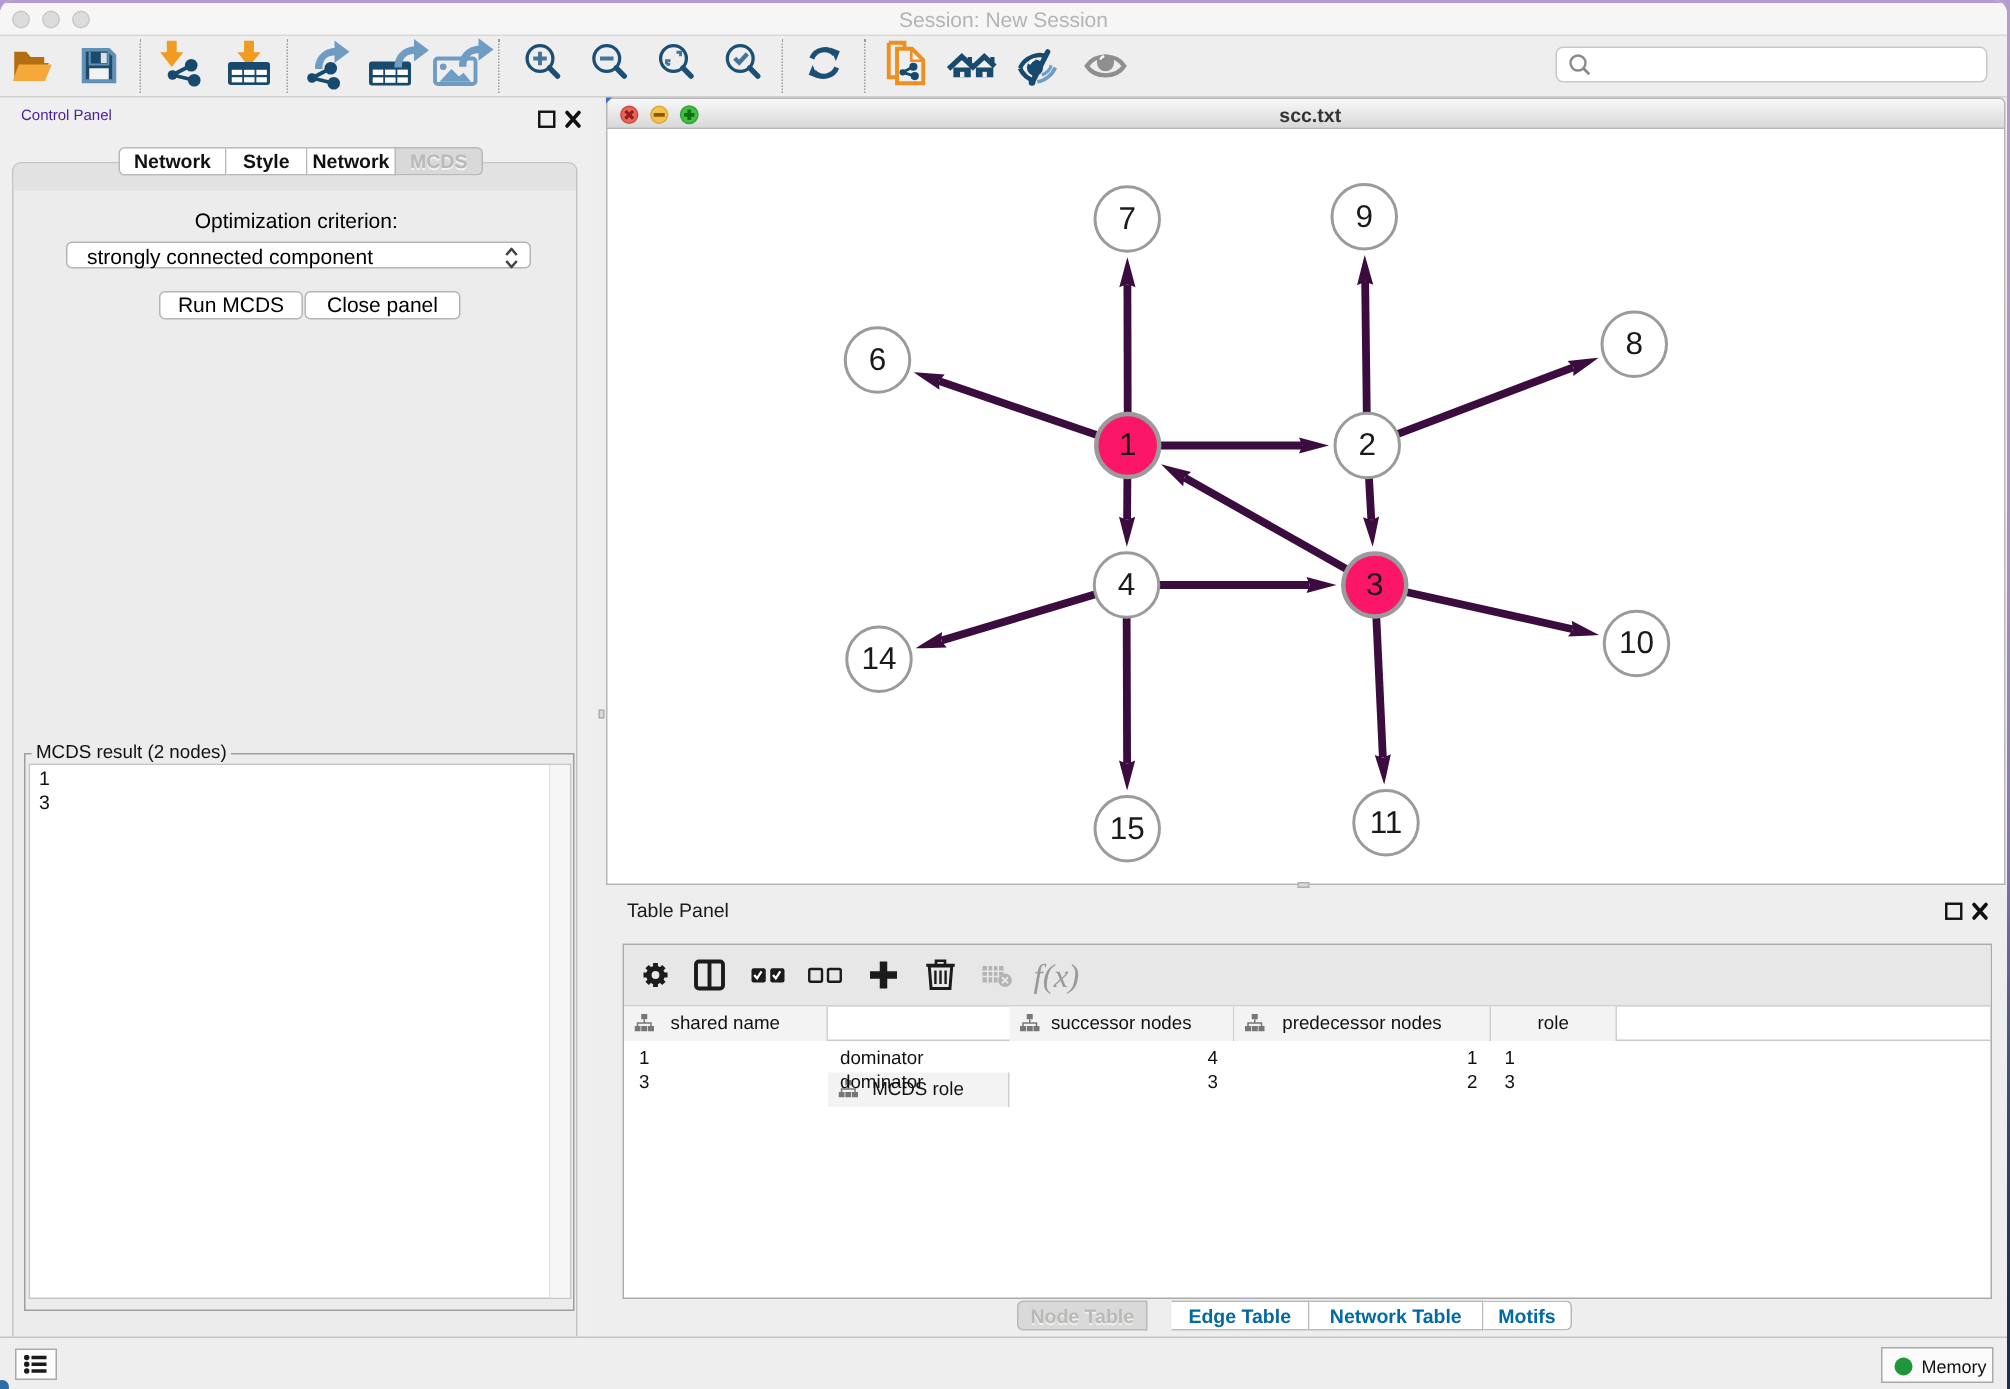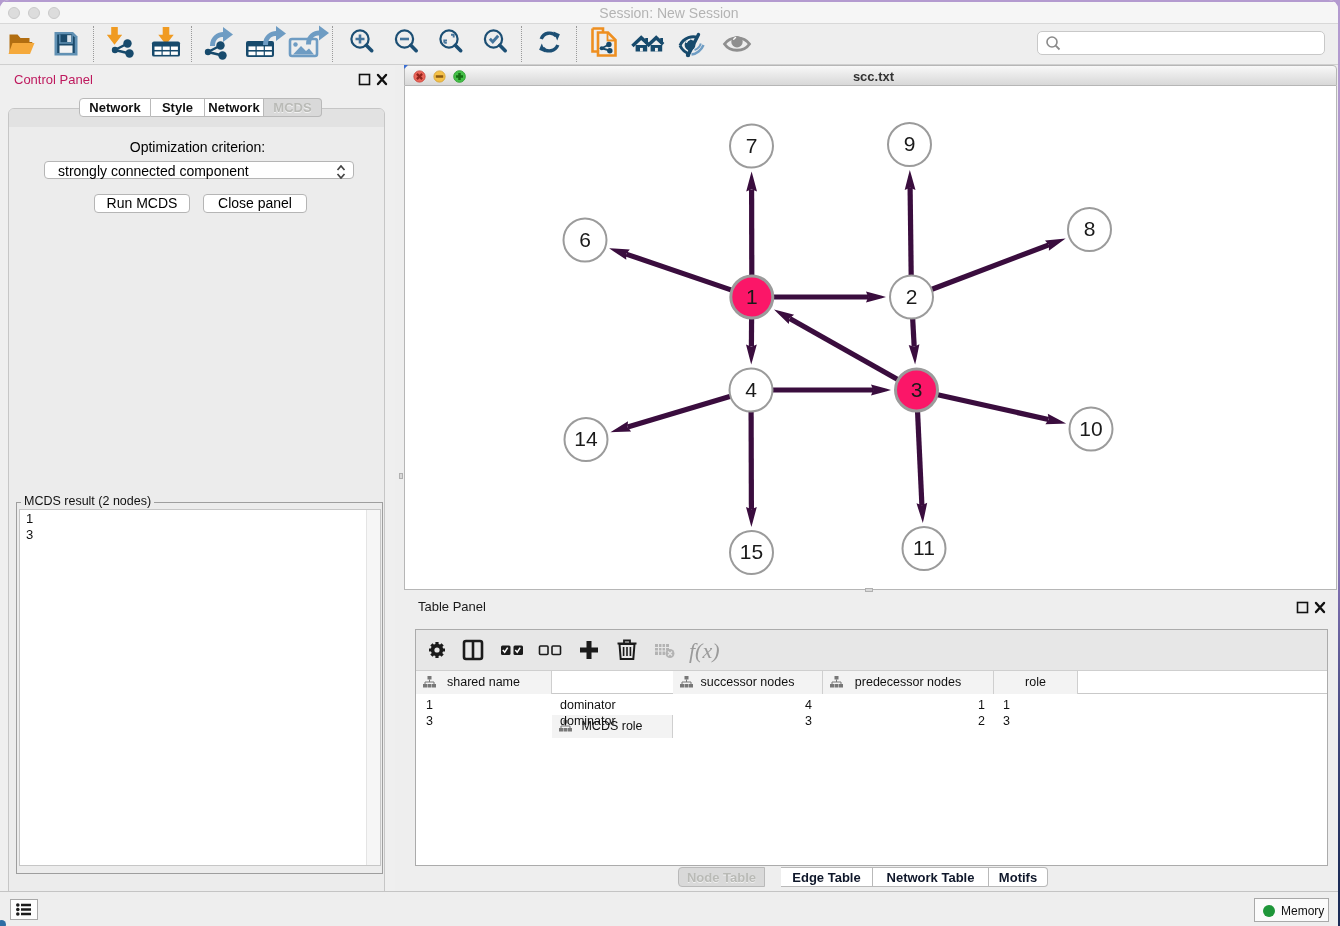--- a/index.html
+++ b/index.html
@@ -9,41 +9,41 @@
 
 #titlebar { position:absolute; left:0; top:2px; width:100%; height:22px; background:#f6f6f6; border-bottom:1px solid #d8d8d8; }
 .tl { position:absolute; top:5px; width:12px; height:12px; border-radius:50%; background:#dcdcdc; border:1px solid #c9c9c9; }
 #title-text { position:absolute; top:3px; width:100%; text-align:center; font-size:14px; color:#b4b4b4; }
 
 #toolbar { position:absolute; left:0; top:24px; width:100%; height:41px; background:#eeeeee; border-bottom:1px solid #cfcfcf; }
 .tsep { position:absolute; top:2px; height:36px; width:0; border-left:1px dotted #9a9a9a; }
 #searchbox { position:absolute; left:1037px; top:7px; width:288px; height:24px; background:#fff; border:1px solid #c8c8c8; border-radius:5px; }
 
 #cpanel { position:absolute; left:0; top:66px; width:395px; height:825px; background:#efefef; }
-#cp-head { position:absolute; left:14px; top:6px; font-size:13px; color:#be185d; }
+#cp-head { position:absolute; left:14px; top:6px; font-size:10px; color:#4c1d95; }
 #cp-tabs { position:absolute; left:79px; top:32px; height:19px; }
 .cptab { position:absolute; top:0; height:19px; background:#fff; border:1px solid #b9b9b9; font-size:13px; font-weight:bold; color:#111; text-align:center; line-height:18px; }
 #cp-inner { position:absolute; left:8px; top:42px; width:377px; height:815px; background:#ececec; border:1px solid #c6c6c6; border-radius:6px; overflow:hidden; }
 
 #netwin { position:absolute; left:404px; top:65px; width:933px; height:526px; }
 #net-titlebar { position:absolute; left:0; top:0; width:100%; height:21px; background:linear-gradient(#f8f8f8,#d8d8d8); border:1px solid #b6b6b6; border-radius:4px 4px 0 0; }
 #net-title { position:absolute; top:3px; width:100%; text-align:center; font-size:13px; font-weight:bold; color:#333; }
 #net-content { position:absolute; left:0; top:21px; width:933px; height:504px; background:#ffffff; border:1px solid #b6b6b6; border-top:none; }
 
 #tpanel { position:absolute; left:398px; top:591px; width:942px; height:300px; background:#eeeeee; }
 #tp-head { position:absolute; left:20px; top:8px; font-size:13px; color:#1a1a1a; }
 #tp-box { position:absolute; left:17px; top:38px; width:913px; height:237px; background:#ffffff; border:1px solid #ababab; }
 #tp-toolbar { position:absolute; left:0; top:0; width:100%; height:41px; background:#e7e7e7; border-bottom:1px solid #cfcfcf; }
 #tp-table { position:absolute; left:0; top:41px; width:100%; font-size:12px; }
 #tp-hrow { position:absolute; left:0; top:0; height:23px; width:911px; border-bottom:1px solid #c9c9c9; }
 .hc { position:absolute; top:0; height:23px; background:#f3f3f3; border-right:1px solid #cfcfcf; font-size:12.5px; color:#111; text-align:center; line-height:23px; }
 .hc svg { position:absolute; left:7px; top:5px; }
 .cell { position:absolute; font-size:12.5px; color:#111; line-height:16px; }
 #tp-tabs { position:absolute; left:0; top:276px; width:100%; height:20px; }
-.tptab { position:absolute; top:0; height:20px; background:#fff; border:1px solid #b9b9b9; font-size:13px; color:#0f172a; text-align:center; line-height:19px; font-weight:bold; }
+.tptab { position:absolute; top:0; height:20px; background:#fff; border:1px solid #b9b9b9; font-size:13px; color:#0369a1; text-align:center; line-height:19px; font-weight:bold; }
 
 #statusbar { position:absolute; left:0; top:891px; width:100%; height:35px; background:#eeeeee; border-top:1px solid #c4c4c4; }
 </style>
 </head>
 <body>
 <div id="win">
     <div style="position:absolute;left:0;top:0;width:100%;height:2px;background:#b49bd0;z-index:99;"></div>
   <div id="titlebar">
     <div class="tl" style="left:8px;"></div>
     <div class="tl" style="left:28px;"></div>
@@ -233,21 +233,21 @@
       <div class="cptab" style="left:126px; width:59px; border-left:none;">Network</div>
       <div class="cptab" style="left:185px; width:58px; border-left:none; border-radius:0 4px 4px 0; background:#d9d9d9; color:#b9bab6; text-shadow:0 1px 0 #f2f2f2;">MCDS</div>
     </div>
     <div id="cp-select" style="position:absolute;left:44px;top:95px;width:310px;height:18px;background:#fff;border:1px solid #b5b5b5;border-radius:4px;font-size:14px;color:#000;line-height:18px;padding-left:13px;">strongly connected component
       <svg width="10" height="14" style="position:absolute;right:7px;top:2.5px;">
         <path d="M1.5 5 L5 1 L8.5 5" fill="none" stroke="#444" stroke-width="1.7"></path>
         <path d="M1.5 9 L5 13 L8.5 9" fill="none" stroke="#444" stroke-width="1.7"></path>
       </svg>
     </div>
     <div style="position:absolute;left:0;top:73px;width:395px;text-align:center;font-size:14px;color:#000;">Optimization criterion:</div>
-    <div style="position:absolute;left:94px;top:128px;width:96px;height:19px;background:#fff;border:1px solid #b5b5b5;border-radius:4px;font-size:14px;color:#000;text-align:center;line-height:17px;">Run MCDS</div>
+    <div style="position:absolute;left:106px;top:128px;width:96px;height:19px;background:#fff;border:1px solid #b5b5b5;border-radius:4px;font-size:14px;color:#000;text-align:center;line-height:17px;">Run MCDS</div>
     <div style="position:absolute;left:203px;top:128px;width:104px;height:19px;background:#fff;border:1px solid #b5b5b5;border-radius:4px;font-size:14px;color:#000;text-align:center;line-height:17px;">Close panel</div>
     <div style="position:absolute;left:16px;top:436px;width:367px;height:372px;border:1px solid #9e9e9e;"></div>
     <div style="position:absolute;left:21px;top:428px;background:#ececec;padding:0 3px;font-size:12.5px;color:#111;">MCDS result (2 nodes)</div>
     <div style="position:absolute;left:19px;top:443px;width:362px;height:357px;background:#fff;border:1px solid #c6c6c6;font-size:13px;color:#111;">
       <div style="padding:1px 0 0 6px;line-height:16px;">1<br>3</div>
       <div style="position:absolute;right:0;top:0;width:14px;height:355px;background:#f6f6f6;border-left:1px solid #e4e4e4;"></div>
     </div>
   </div>
   <div style="position:absolute;left:399px;top:473px;width:4px;height:6px;background:#d9d9d9;border:1px solid #b0b0b0;z-index:30;"></div>
   <div style="position:absolute;left:865px;top:588px;width:8px;height:4px;background:#d9d9d9;border:1px solid #b0b0b0;z-index:30;"></div>

